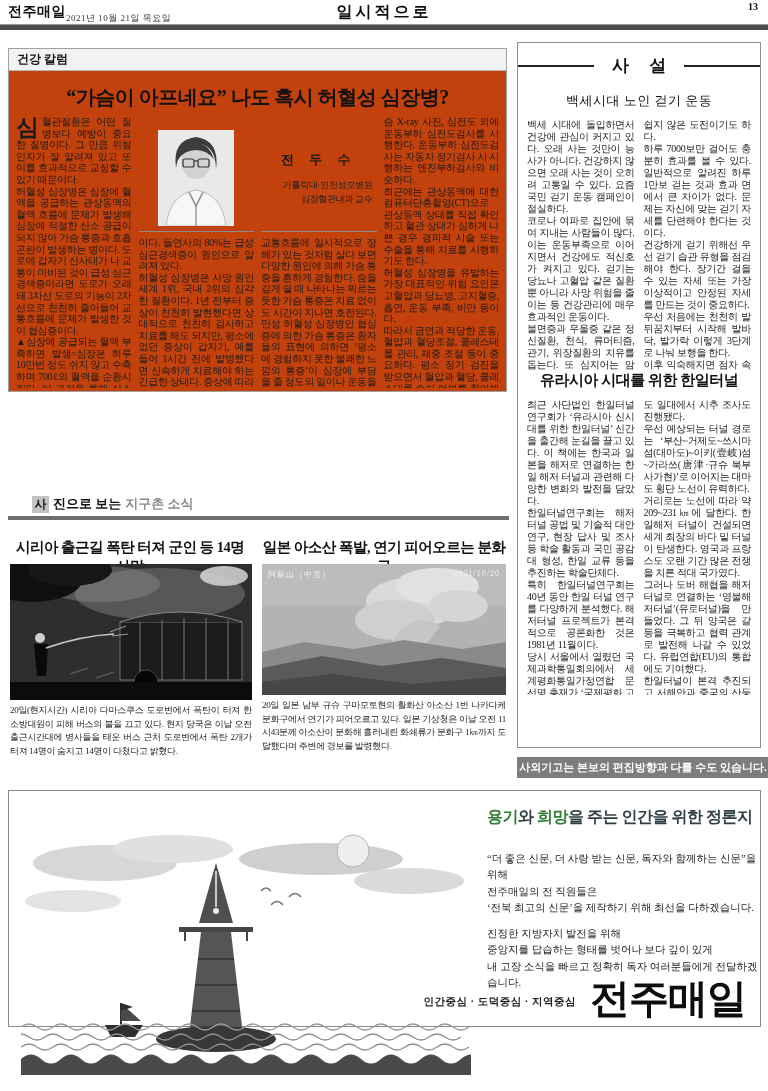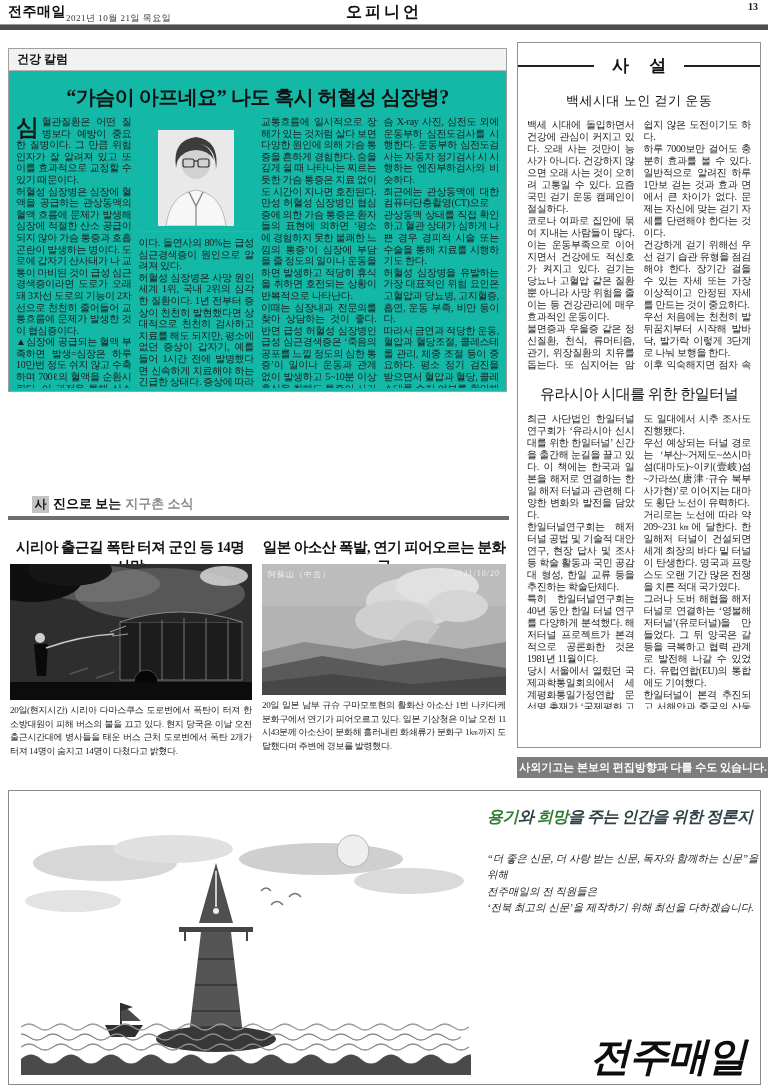--- a/index.html
+++ b/index.html
@@ -9,21 +9,21 @@
   .masthead{position:absolute;left:8px;top:3px;font-size:14px;font-weight:900;letter-spacing:0.5px;
             font-family:"Liberation Sans","DejaVu Sans",sans-serif;}
   .pub-date{position:absolute;left:66px;top:12px;font-size:9px;color:#333;letter-spacing:0.5px;}
   .section-title{position:absolute;left:0;right:0;top:2px;text-align:center;font-size:16px;
                  font-weight:bold;letter-spacing:3px;}
   .page-num{position:absolute;right:10px;top:1px;font-size:10px;font-weight:bold;}
   .header-rule{position:absolute;left:0;top:24px;width:768px;height:5px;background:#4d4d4d;
                border-top:1px solid #9a9a9a;}
   
   .article-box{position:absolute;left:8px;top:48px;width:499px;height:344px;border:1px solid #a0a0a0;
-               box-sizing:border-box;background:#14b8a6;}
+               box-sizing:border-box;background:#c2410c;}
   .kicker{height:21px;line-height:21px;padding-left:8px;font-size:12px;font-weight:bold;
           background:#f2f2f2;border-bottom:1px solid #b5b5b5;}
   .article-title{text-align:center;font-size:20px;font-weight:bold;margin-top:13px;letter-spacing:-0.5px;}
   .article-body{position:absolute;left:7px;right:7px;top:67px;bottom:3px;display:flex;gap:7px;overflow:hidden;}
   .acol{flex:1 1 0;font-size:10px;line-height:1.16;text-align:justify;overflow:hidden;
         letter-spacing:-0.3px;color:#1a1a1a;}
   .coltext{white-space:pre-line;}
   .dropcap{float:left;font-size:23px;font-weight:bold;line-height:0.95;margin:1px 3px 0 0;}
   .photo-block{height:116px;box-sizing:border-box;padding-top:14px;text-align:center;
                border-bottom:1px solid #8c8c8c;margin-bottom:5px;}
@@ -47,50 +47,50 @@
   .wm.l{left:6px;top:5px;} .wm.r{right:6px;top:5px;}
   .caption{position:absolute;font-size:9px;line-height:1.5;text-align:justify;letter-spacing:-0.3px;
            color:#222;white-space:pre-line;}
   
   .editorial-box{position:absolute;left:517px;top:42px;width:244px;height:706px;border:1px solid #8f8f8f;
                  box-sizing:border-box;overflow:hidden;background:#fff;}
   .ed-title-row{display:flex;align-items:center;margin-top:11px;}
   .ed-line{flex:1;height:2px;background:#222;}
   .ed-box-title{font-size:17px;font-weight:bold;letter-spacing:8px;padding:0 10px 0 18px;}
   .ed-art-title1{text-align:center;font-size:13px;margin-top:15px;letter-spacing:0.5px;}
-  .ed-art-title2{text-align:center;font-size:15px;font-weight:normal;margin-top:14px;letter-spacing:-0.5px;}
+  .ed-art-title2{text-align:center;font-size:15px;font-weight:bold;margin-top:0;letter-spacing:-0.5px;}
   .ed-cols{display:flex;gap:9px;padding:9px 9px 0;}
   .ed-col{flex:1 1 0;font-size:10px;line-height:1.2;text-align:justify;letter-spacing:-0.3px;
           white-space:pre-line;overflow:hidden;color:#1a1a1a;}
   .ed-cols.first .ed-col{height:252px;}
   .ed-cols.second .ed-col{height:296px;}
   .notice-bar{position:absolute;left:517px;top:757px;width:252px;height:21px;background:#7d7d7d;
               color:#fff;font-size:11px;font-weight:bold;text-align:center;line-height:21px;}
   
-  .ad-box{position:absolute;left:8px;top:790px;width:753px;height:295px;border:1px solid #8a8a8a;
-          box-sizing:border-box;background:#fff;font-style:italic;}
+  .ad-box{position:absolute;left:8px;top:790px;width:753px;height:237px;border:1px solid #8a8a8a;
+          box-sizing:border-box;background:#fff;}
   .ad-headline{position:absolute;left:478px;top:16px;font-size:16px;font-weight:bold;color:#2f4045;
                letter-spacing:-0.5px;}
   .hl-green{color:#2e7d32;}
   .ad-illustration{position:absolute;left:12px;top:36px;}
   .ad-text{position:absolute;left:478px;top:60px;width:274px;font-size:10.5px;line-height:1.55;
            color:#222;}
   .ad-text p{margin:0 0 10px;white-space:pre-line;}
   .ad-footer{position:absolute;right:14px;bottom:8px;display:flex;align-items:flex-end;gap:14px;}
   .ad-slogan{font-size:10.5px;font-weight:bold;letter-spacing:0.5px;padding-bottom:9px;color:#222;}
   .ad-logo{font-size:40px;font-weight:900;letter-spacing:-1px;color:#0d0d0d;line-height:1;
            font-family:"Liberation Sans","DejaVu Sans",sans-serif;}
 </style>
 </head>
 <body>
 
 <div>
   <div class="masthead">전주매일</div>
   <div class="pub-date">2021년 10월 21일 목요일</div>
-  <div class="section-title">오피니언</div>
+  <div class="section-title">일시적으로</div>
   <div class="page-num">13</div>
   <div class="header-rule"></div>
 </div>
 
 <div class="article-box">
   <div class="kicker">건강 칼럼</div>
   <div class="article-title">“가슴이 아프네요” 나도 혹시 허혈성 심장병?</div>
   <div class="article-body">
     <div class="acol">
       <span class="dropcap">심</span><span class="coltext">혈관질환은 어떤 질병보다 예방이 중요한 질병이다. 그 만큼 위험인자가 잘 알려져 있고 또 이를 효과적으로 교정할 수 있기 때문이다.
@@ -114,20 +114,27 @@
           <line x1="38" y1="76" x2="38" y2="96" stroke="#9a9a9a" stroke-width="1.5"></line>
         </svg>
       </div>
       <span class="coltext">이다. 돌연사의 80%는 급성 심근경색증이 원인으로 알려져 있다.
  허혈성 심장병은 사망 원인 세계 1위, 국내 2위의 심각한 질환이다. 1년 전부터 증상이 천천히 발현했다면 상대적으로 천천히 검사하고 치료를 해도 되지만, 평소에 없던 증상이 갑자기, 예를 들어 1시간 전에 발병했다면 신속하게 치료해야 하는 긴급한 상태다. 증상에 따라 적절한 대응 속도가 중요하다.
  허혈성 심장병은 가슴 부위의 통증이 대표적인 증상이다. 가슴 통증이 목이나 턱, 어깨, 등과 같은 부위로 번질 수 있고 식은땀을 동반하는 경우도 있다. 특히 통증이 나타난 뒤 갑작스럽게 사망에 이를 수 있는 만큼 평소 고지혈증, 당뇨병과 같은 성인병을 앓고 있는 사람이라면 이러한 증상에 더욱 신경을 써야 한다.
  가슴 통증은 의외로 일상생활에서도 자주 발생하지만, 모든 가슴 통증이 심장질환에 의한 것은 아니다.
  도로가 정상이더라도 눈, 비가 와</span>
     </div>
     <div class="acol">
+      <div class="byline-block">
+        <div class="byline-name">전 두 수</div>
+        <div class="byline-affil">
+          <div>가톨릭대·인천성모병원</div>
+          <div>심장혈관내과 교수</div>
+        </div>
+      </div>
       <span class="coltext">교통흐름에 일시적으로 장해가 있는 것처럼 살다 보면 다양한 원인에 의해 가슴 통증을 흔하게 경험한다. 숨을 깊게 쉴 때 나타나는 찌르는 듯한 가슴 통증은 치료 없이도 시간이 지나면 호전된다. 만성 허혈성 심장병인 협심증에 의한 가슴 통증은 환자들의 표현에 의하면 ‘평소에 경험하지 못한 불쾌한 느낌의 통증’이 심장에 부담을 줄 정도의 일이나 운동을 하면 발생하고 적당히 휴식을 취하면 호전되는 상황이 반복적으로 나타난다.
  이때는 심장내과 전문의를 찾아 상담하는 것이 좋다. 반면 급성 허혈성 심장병인 급성 심근경색증은 ‘죽음의 공포를 느낄 정도의 심한 통증’이 일이나 운동과 관계없이 발생하고 5~10분 이상 휴식을 취해도 통증이 사라지지 않으면서 식은땀을 동반한다. 이때는 지체없이 병원 응급실을 찾아 진료를 받아야 한다.
  ▲당뇨병·흡연·가족력 등 위험인자 관리 중요=허혈성 심장병이 의심될 경우 기본적인 혈액검사, 가</span>
     </div>
     <div class="acol">
       <span class="coltext">슴 X-ray 사진, 심전도 외에 운동부하 심전도검사를 시행한다. 운동부하 심전도검사는 자동차 정기검사 시 시행하는 엔진부하검사와 비슷하다.
  최근에는 관상동맥에 대한 컴퓨터단층촬영(CT)으로 관상동맥 상태를 직접 확인하고 혈관 상태가 심하게 나쁜 경우 경피적 시술 또는 수술을 통해 치료를 시행하기도 한다.
  허혈성 심장병을 유발하는 가장 대표적인 위험 요인은 고혈압과 당뇨병, 고지혈증, 흡연, 운동 부족, 비만 등이다.
  따라서 금연과 적당한 운동, 혈압과 혈당조절, 콜레스테롤 관리, 체중 조절 등이 중요하다. 평소 정기 검진을 받으면서 혈압과 혈당, 콜레스테롤 수치 여부를 확인해야 한다. 검사 결과에 따라 전문의와 치료 계획을 상의한다.
  대부분의 협심증은 생활습관 조절, 약물치료, 관상동맥중재술을 통해 일상생활이 가능하다.
@@ -266,18 +273,22 @@
       <use href="#wv" y="210" x="-8" stroke="#8f8f8f" stroke-width="1.3"></use>
       <use href="#wv" y="220" stroke="#8f8f8f" stroke-width="1.3"></use>
       <path d="M0,232 q10,-9 20,0 t20,0 t20,0 t20,0 t20,0 t20,0 t20,0 t20,0 t20,0 t20,0 t20,0 t20,0 t20,0 t20,0 t20,0 t20,0 t20,0 t20,0 t20,0 t20,0 t20,0 t20,0 t20,0 L450,248 L0,248 Z" fill="#4a4a4a"></path>
     </svg>
   </div>
 
   <div class="ad-text">
     <p>“더 좋은 신문, 더 사랑 받는 신문, 독자와 함께하는 신문”을 위해
 전주매일의 전 직원들은
 ‘전북 최고의 신문’을 제작하기 위해 최선을 다하겠습니다.</p>
+    <p>진정한 지방자치 발전을 위해
+중앙지를 답습하는 형태를 벗어나 보다 깊이 있게
+내 고장 소식을 빠르고 정확히 독자 여러분들에게 전달하겠습니다.</p>
   </div>
 
   <div class="ad-footer">
+    <span class="ad-slogan">인간중심 · 도덕중심 · 지역중심</span>
     <span class="ad-logo">전주매일</span>
   </div>
 </div>
 
 </body></html>

